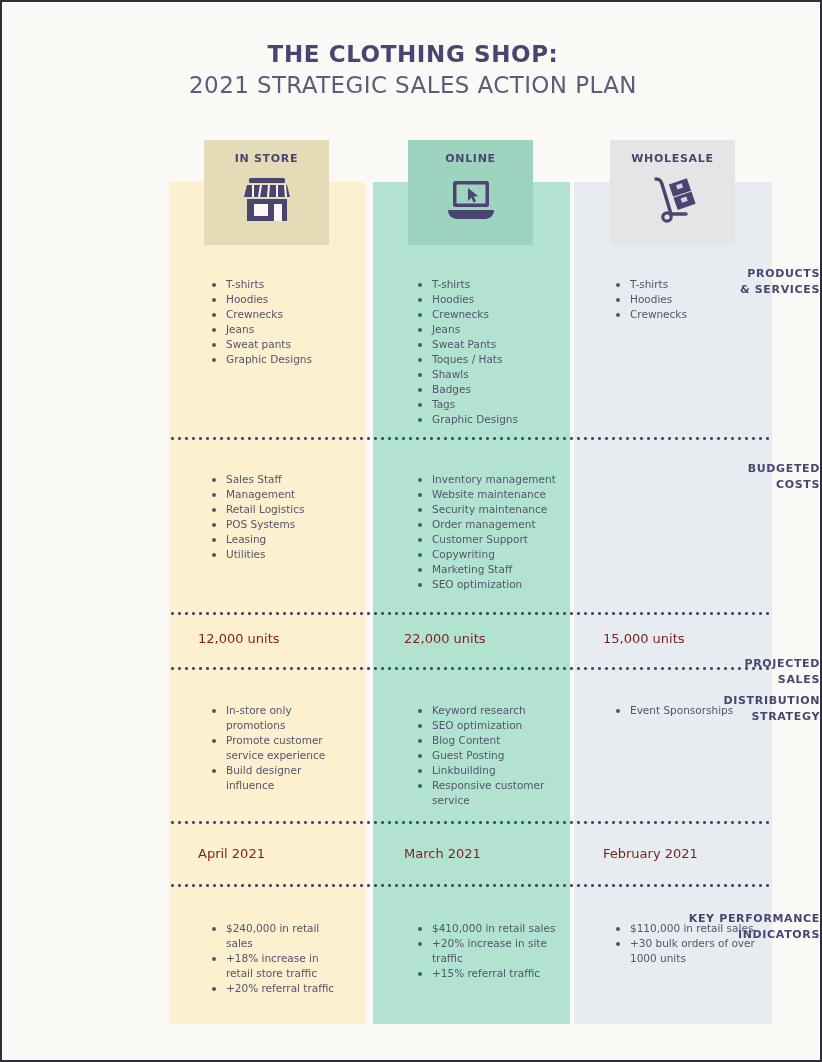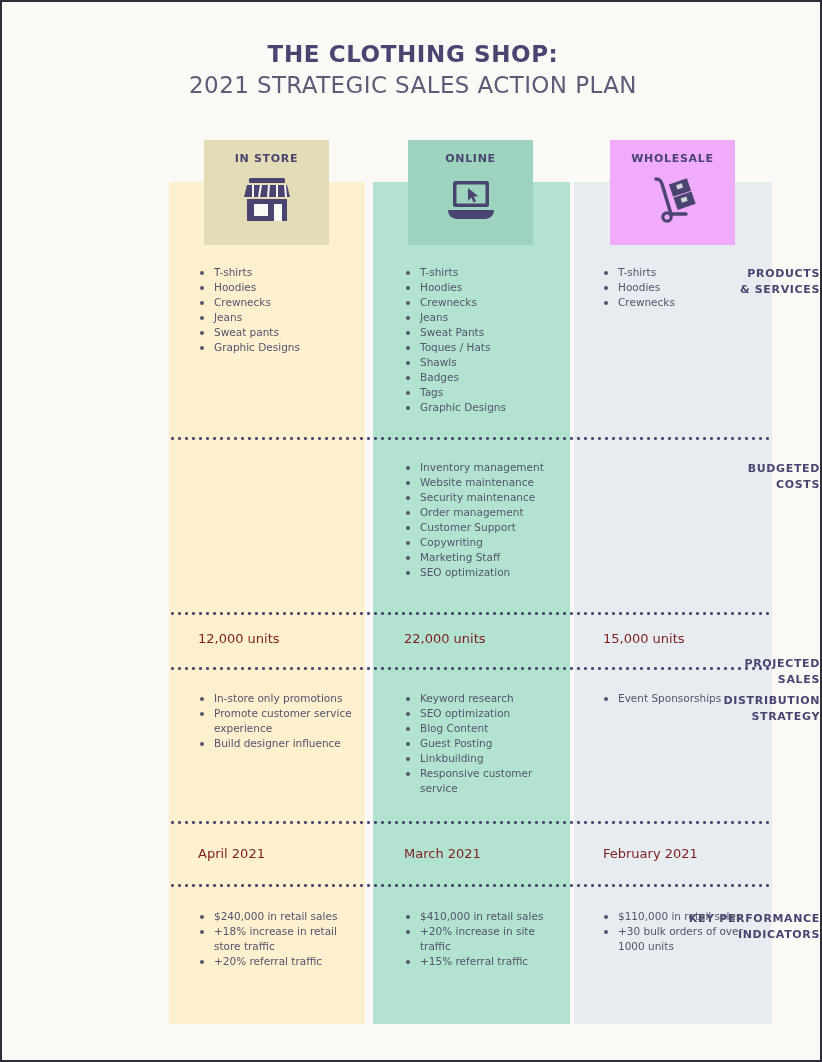--- a/index.html
+++ b/index.html
@@ -61,21 +61,21 @@
     height: 105px;
     display: flex;
     flex-direction: column;
     align-items: center;
     justify-content: flex-start;
     padding-top: 12px;
     box-sizing: border-box;
   }
   #head-instore   { left: 202px; background: #e3dcb6; }
   #head-online    { left: 406px; background: #9ed3bf; }
-  #head-wholesale { left: 608px; background: #f0abfc; }
+  #head-wholesale { left: 608px; background: #e5e5e5; }
   .head-label {
     font-size: 11px;
     font-weight: bold;
     letter-spacing: 0.7px;
     color: #4a4570;
   }
   .head-icon {
     margin-top: 8px;
     display: block;
   }
@@ -103,21 +103,21 @@
     background-size: 7px 3px;
     background-repeat: repeat-x;
   }
 
   
   .cell {
     position: absolute;
     box-sizing: border-box;
   }
   .cell ul {
-    margin: 0;
+    margin: 12px;
     padding: 0;
     list-style: none;
   }
   .cell li {
     position: relative;
     padding-left: 16px;
     font-size: 10.5px;
     color: #55536e;
     line-height: 15px;
     margin-bottom: 0px;
@@ -252,20 +252,30 @@
       </ul>
   </div>
   <div class="cell col-x-wholesale" style="top:263px;">
     <ul>
         <li>T-shirts</li>
         <li>Hoodies</li>
         <li>Crewnecks</li>
       </ul>
   </div>
 
+  <div class="cell col-x-instore" style="top:458px;">
+    <ul>
+        <li>Sales Staff</li>
+        <li>Management</li>
+        <li>Retail Logistics</li>
+        <li>POS Systems</li>
+        <li>Leasing</li>
+        <li>Utilities</li>
+      </ul>
+  </div>
   <div class="cell col-x-online" style="top:458px;">
     <ul>
         <li>Inventory management</li>
         <li>Website maintenance</li>
         <li>Security maintenance</li>
         <li>Order management</li>
         <li>Customer Support</li>
         <li>Copywriting</li>
         <li>Marketing Staff</li>
         <li>SEO optimization</li>

